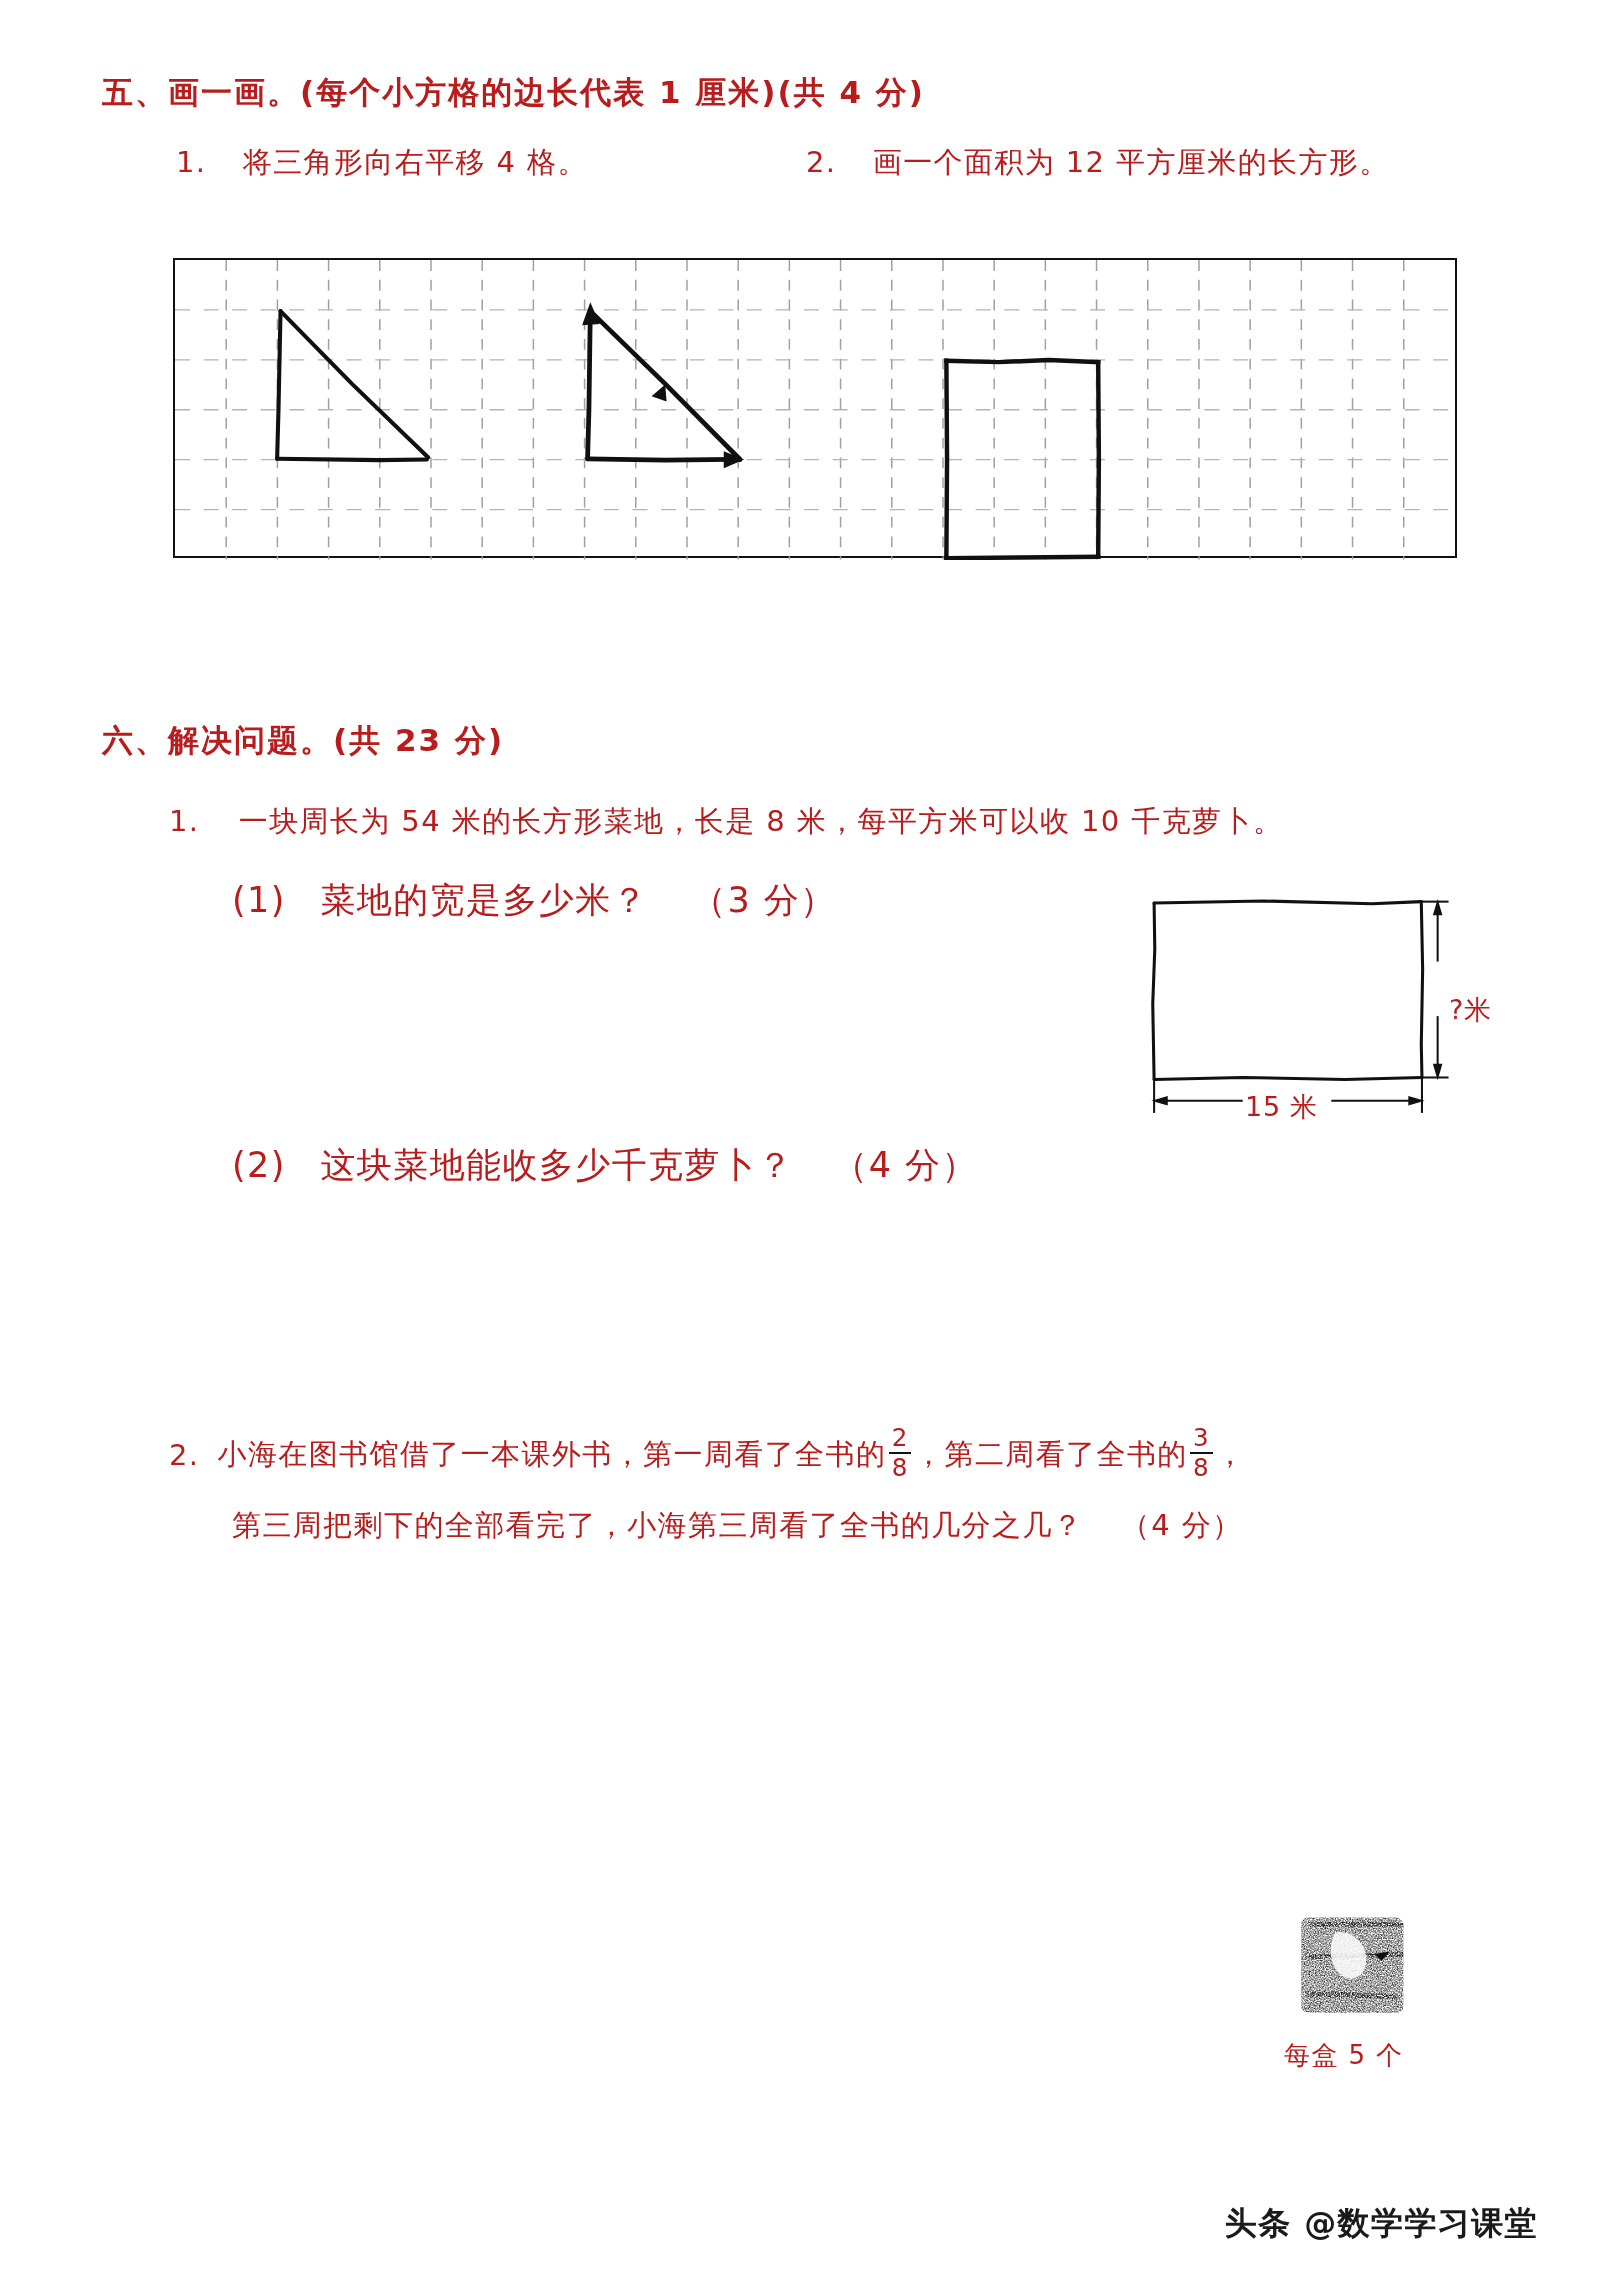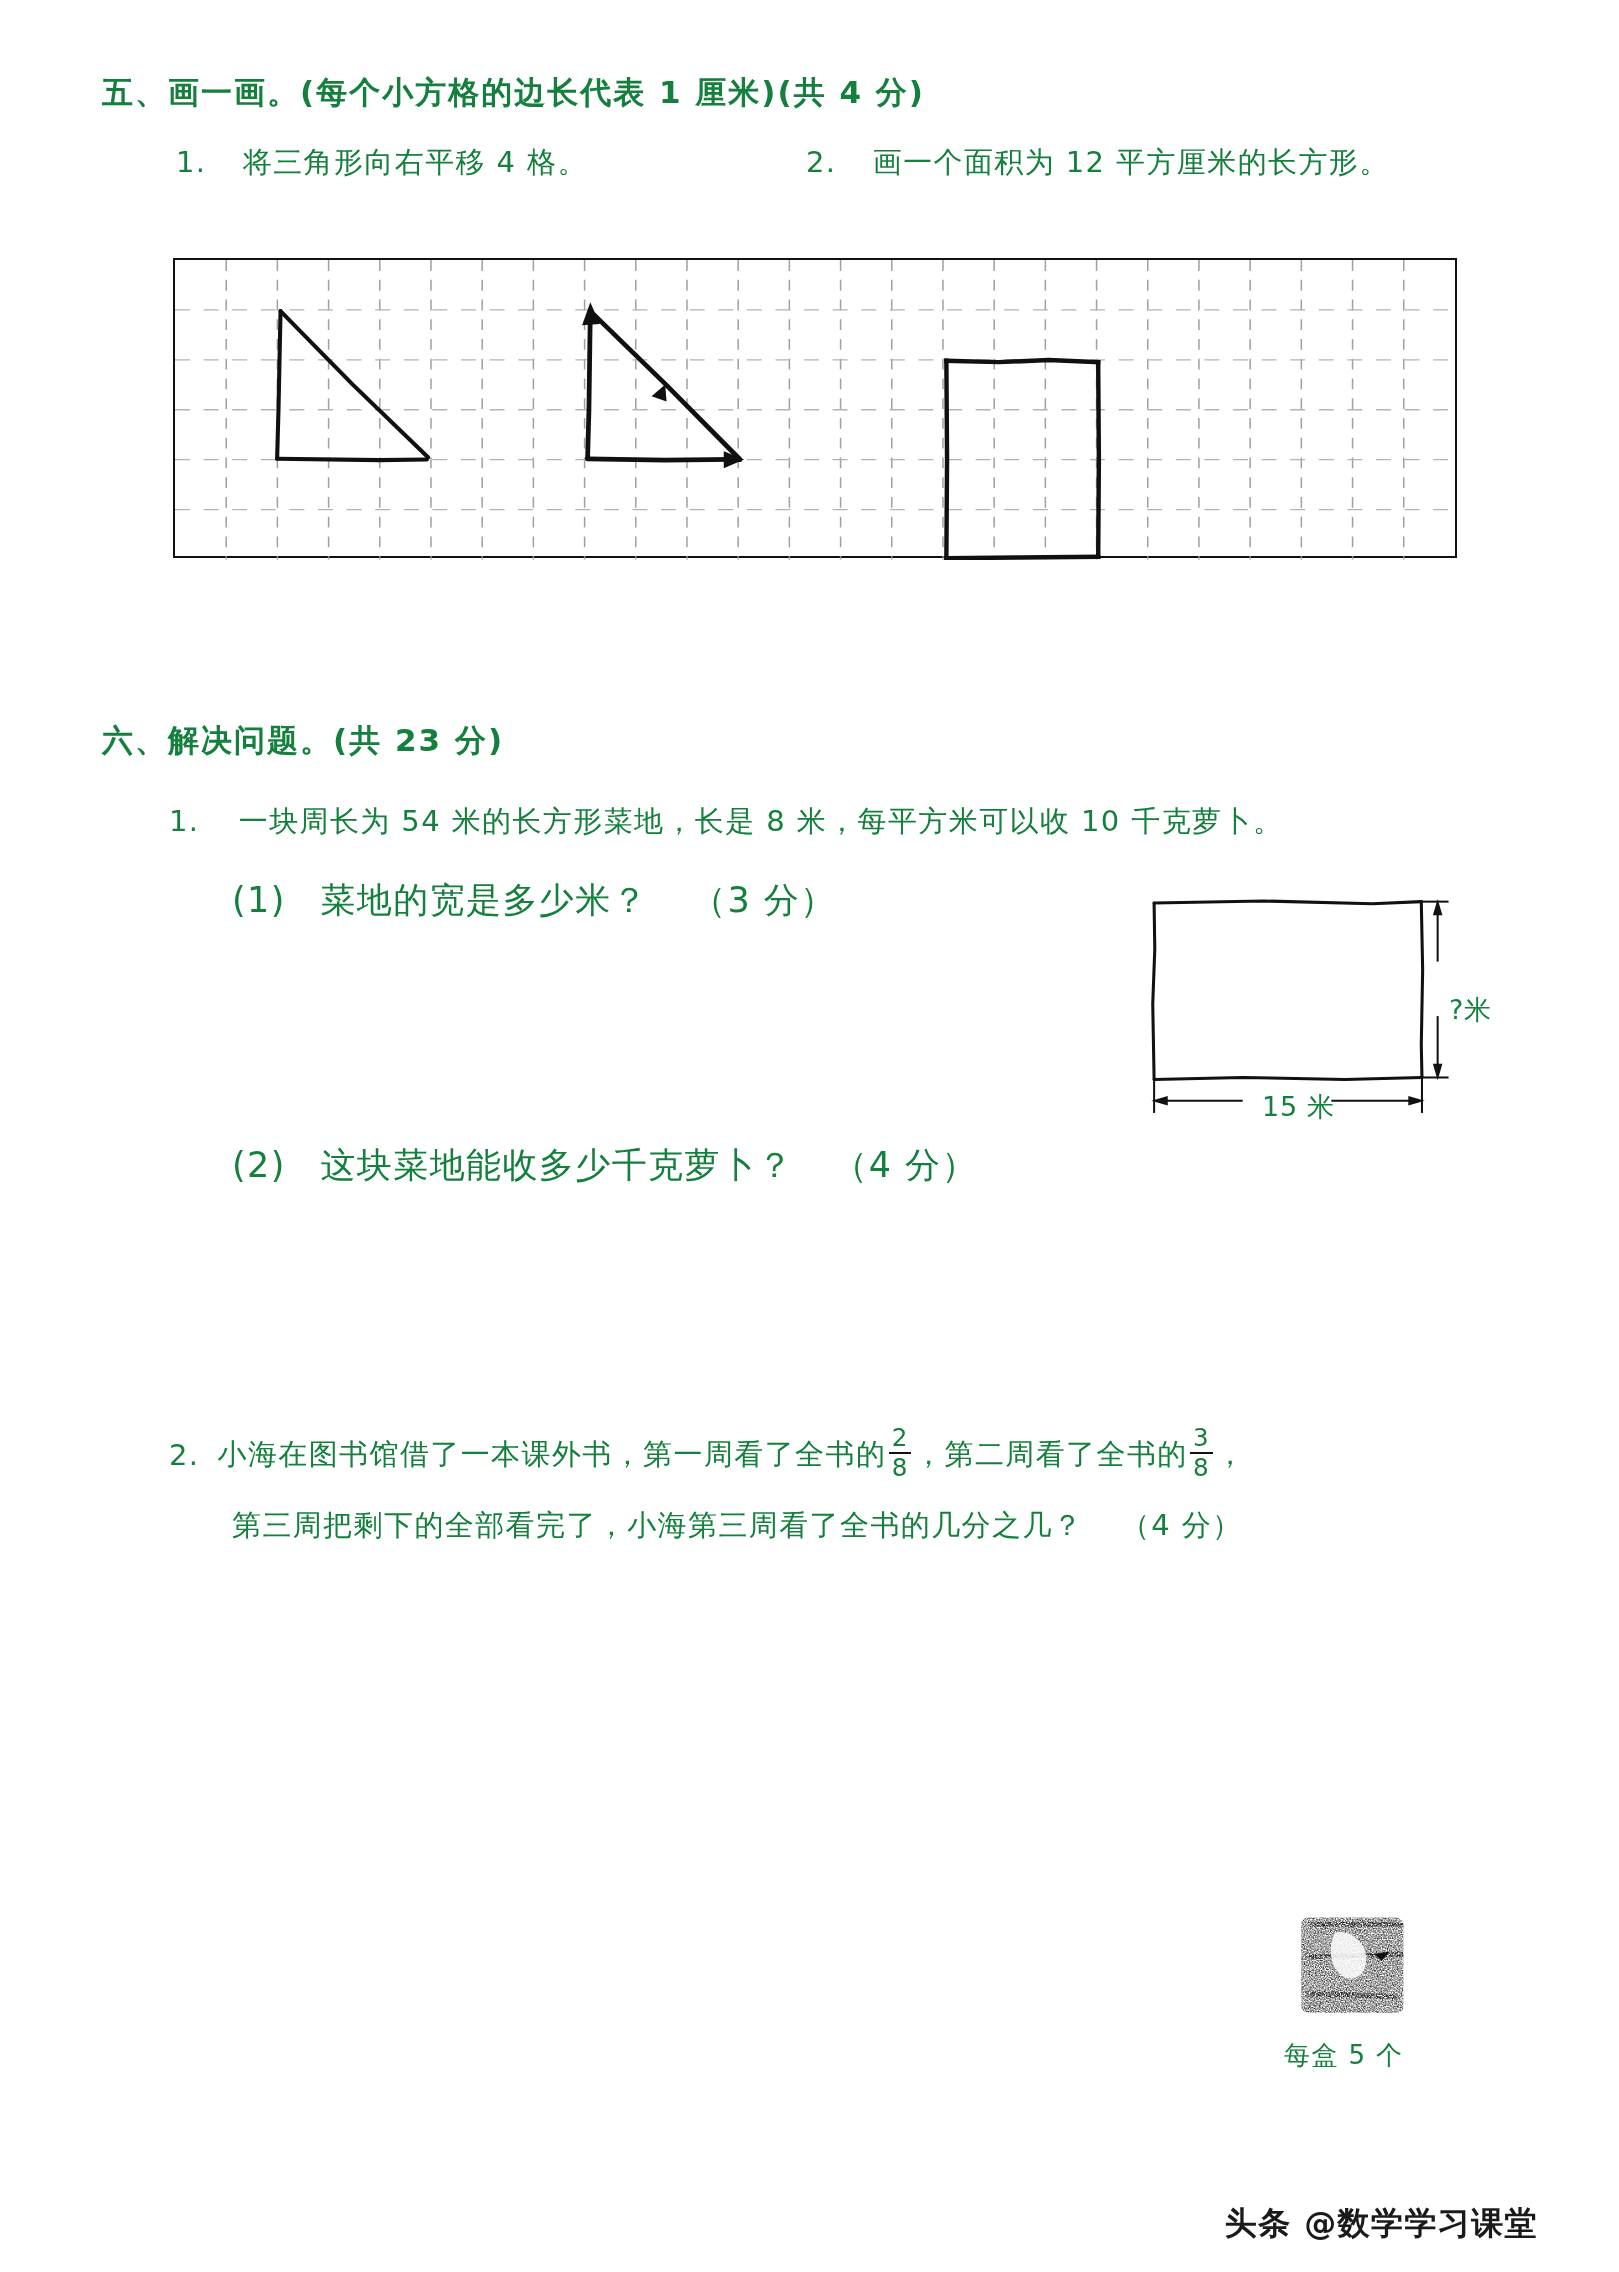--- a/index.html
+++ b/index.html
@@ -15,21 +15,21 @@
     position: relative;
     width: 1619px;
     height: 2273px;
     background: #ffffff;
     overflow: hidden;
   }
 
   
   .cn {
     font-family: "DejaVu Sans", "Liberation Sans", sans-serif;
-    color: #15803d;
+    color: #b91c1c;
     white-space: nowrap;
     letter-spacing: 0.7px;
   }
   .abs { position: absolute; }
 
   .sec-head {
     font-size: 31px;
     font-weight: 700;
     letter-spacing: 2px;
   }
@@ -232,21 +232,21 @@
         <line x1="280" y1="312" x2="409" y2="312"></line>
       </g>
       <g fill="#111">
         <polygon points="16,312 40,305 40,319"></polygon>
         <polygon points="417,312 393,305 393,319"></polygon>
       </g>
     </svg>
     <div class="cn" style="position:absolute; left:309px; top:104px; font-size:27px;">
       <span>?</span><span>米</span>
     </div>
-    <div class="cn" style="position:absolute; left:122px; top:201px; font-size:27px;">15 米</div>
+    <div class="cn" style="position:absolute; left:105px; top:201px; font-size:27px;">15 米</div>
   </div>
 
   <div class="abs cn sub-line" style="left:232px; top:1142px;">
     <span>(2)</span>
     <span style="display:inline-block;width:9.6px;"></span>
     <span>这块菜地能收多少千克萝卜？</span>
     <span style="display:inline-block;width:13.7px;"></span>
     <span>（4 分）</span>
   </div>
 

